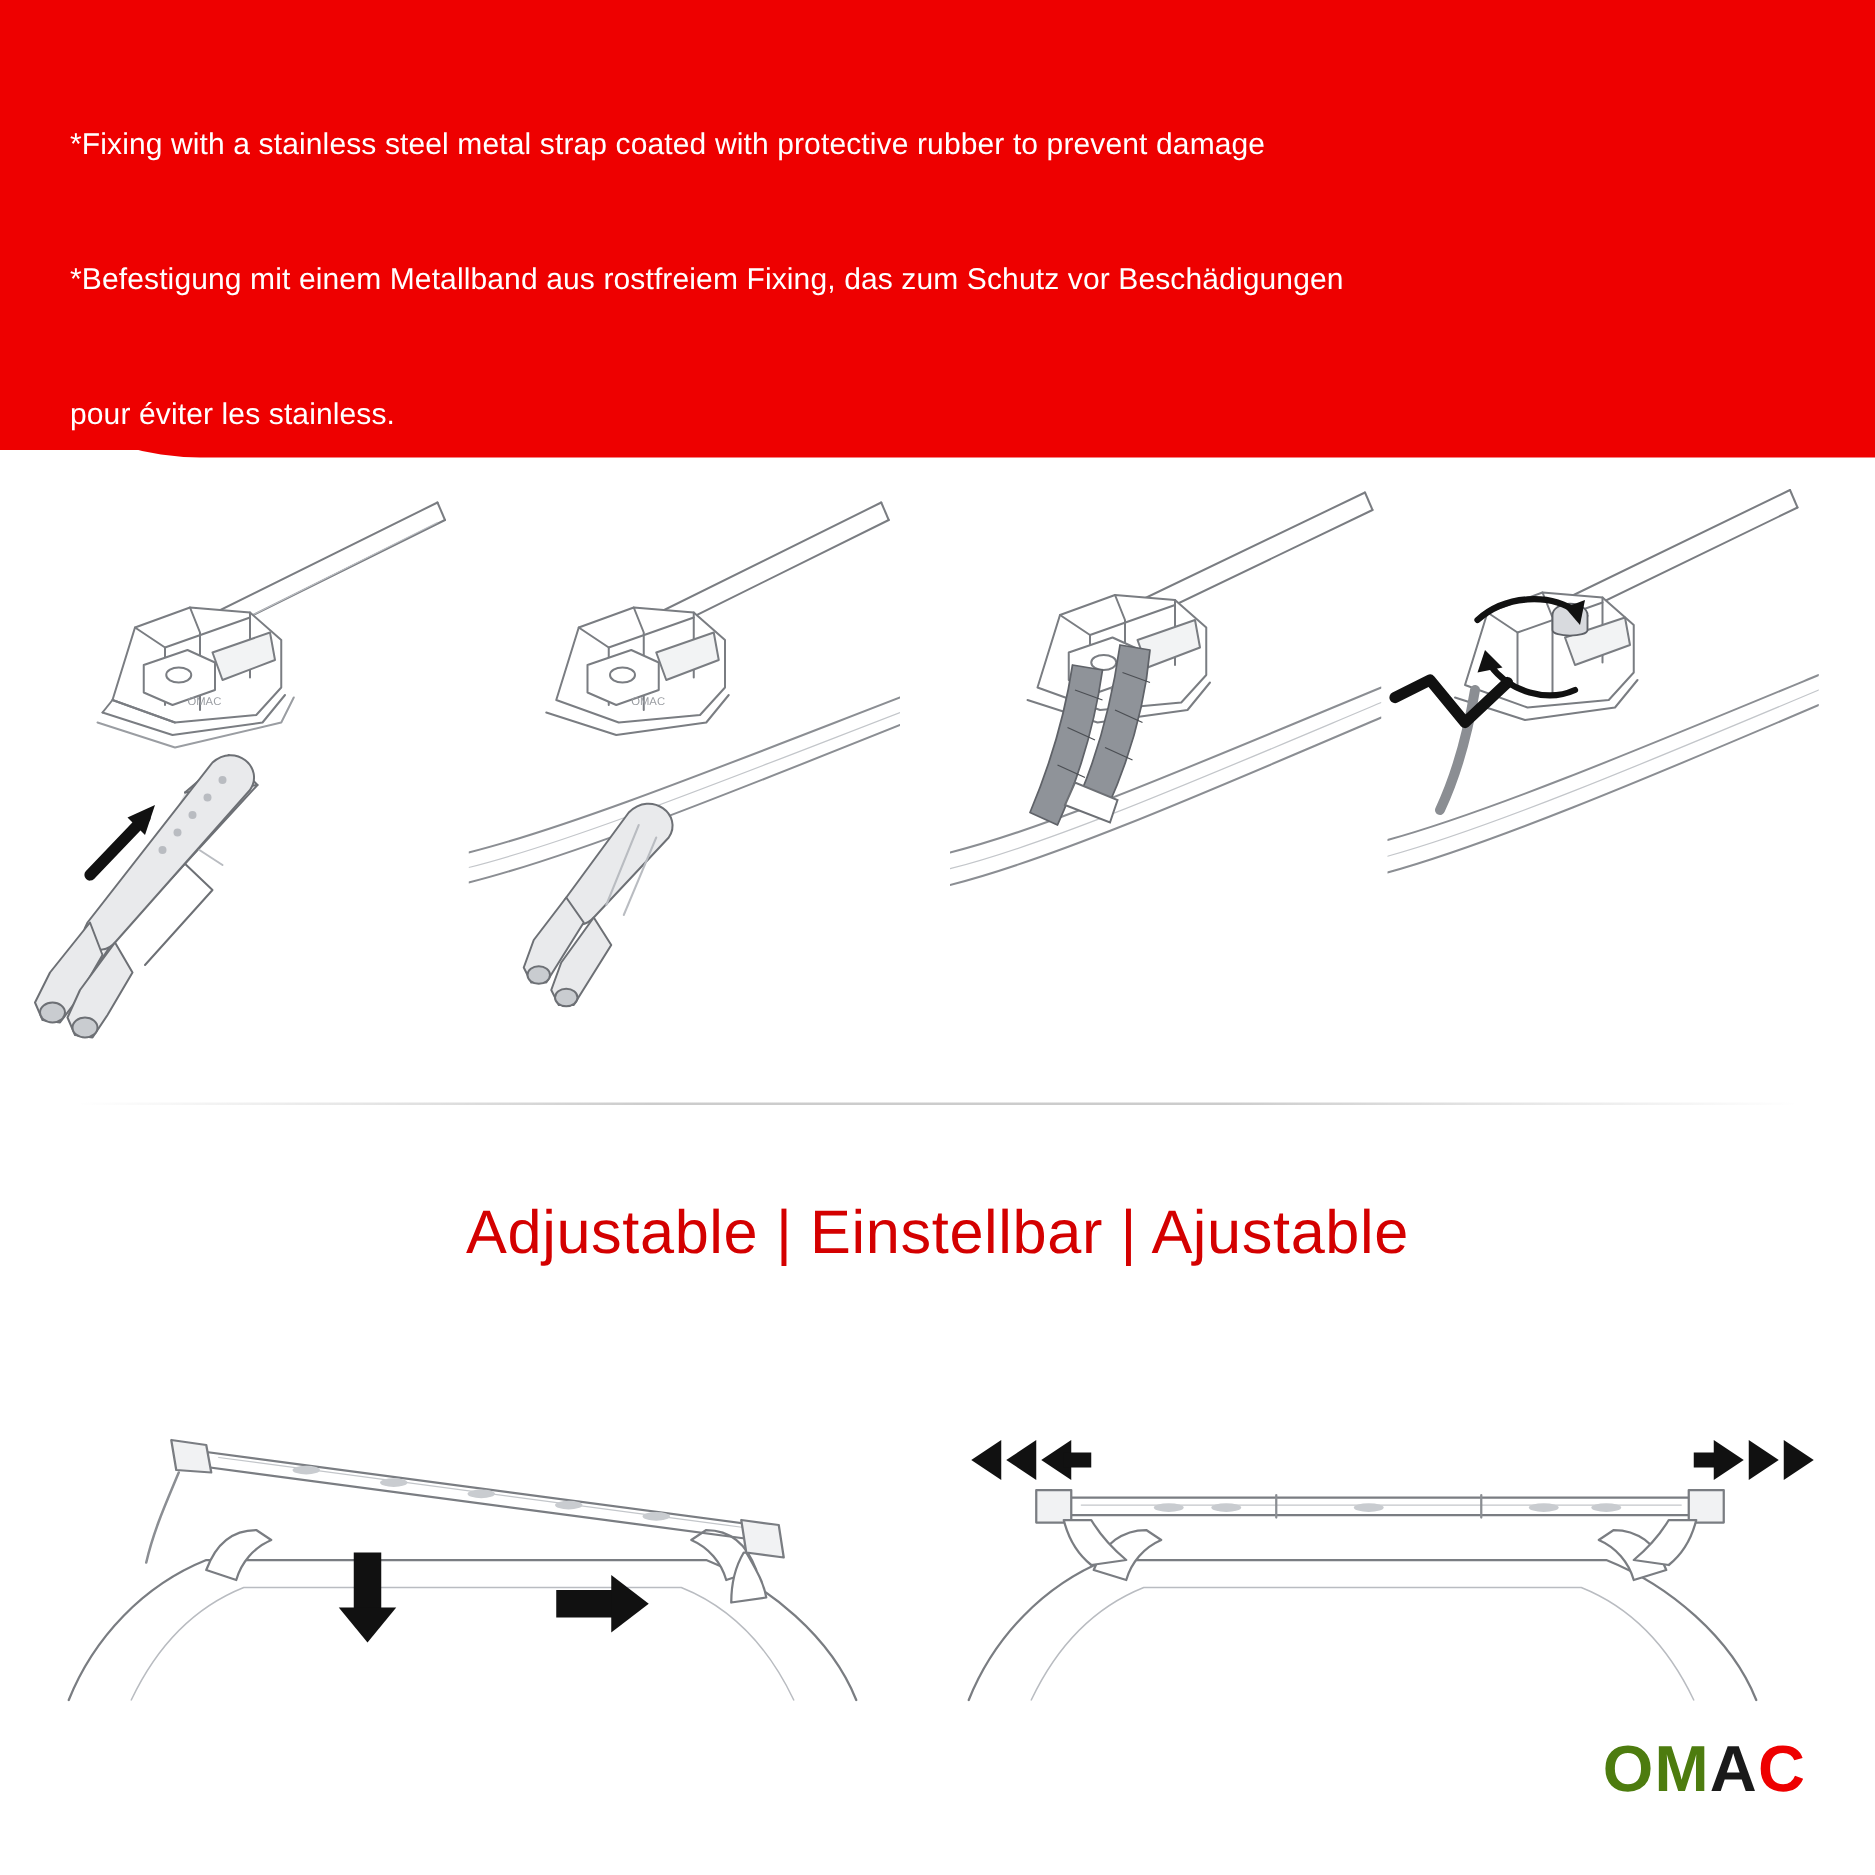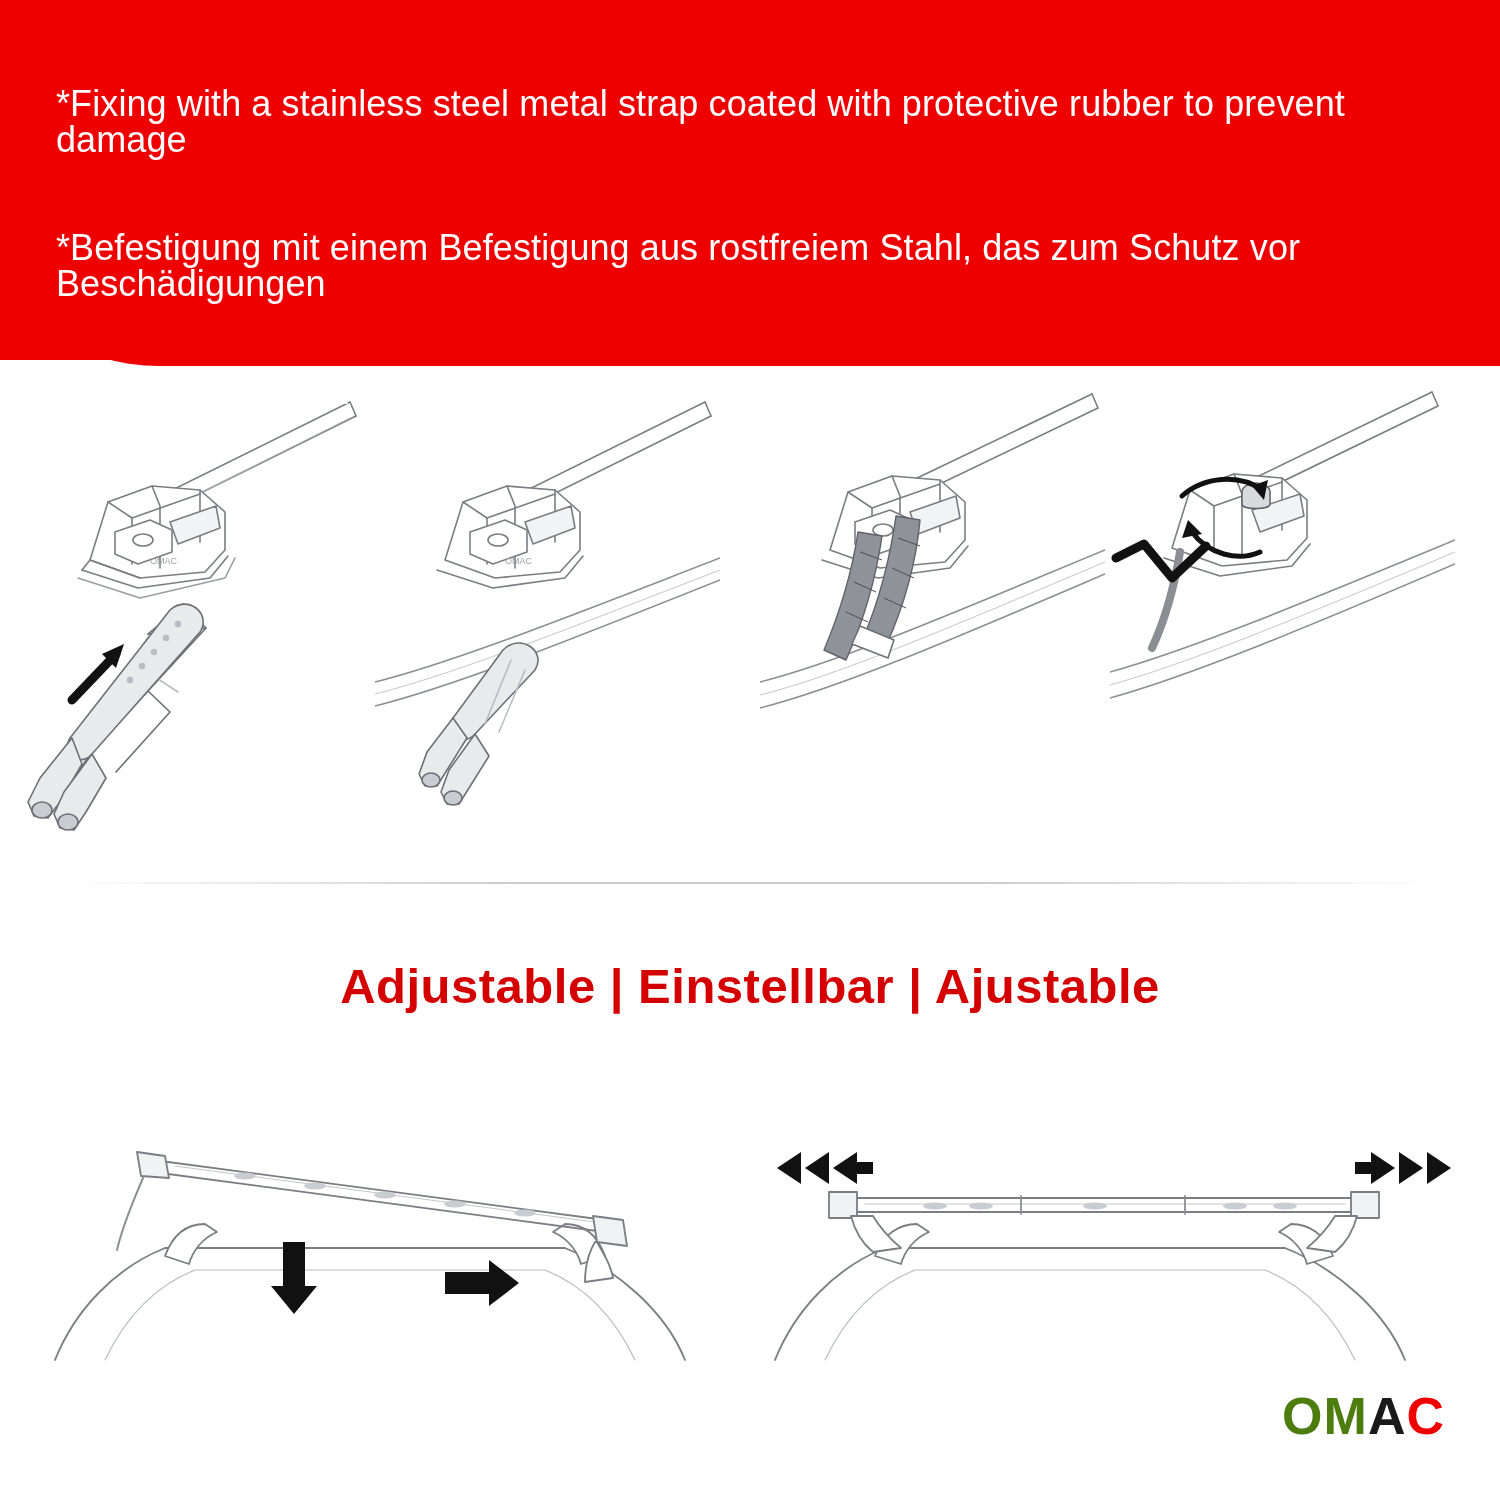--- a/index.html
+++ b/index.html
@@ -16,23 +16,23 @@
     background:#ee0000;
     border-bottom-right-radius:0;
   }
   
   .banner-curve{
     position:absolute;left:0;top:236px;width:1500px;height:130px;
     background:#ee0000;
     border-bottom-left-radius:160px 120px;
   }
   .banner-text{
-    position:absolute;left:56px;top:14px;width:1400px;
+    position:absolute;left:56px;top:26px;width:1400px;
     color:#ffffff;
-    font-size:36px;
+    font-size:24px;
     line-height:36px;
     letter-spacing:0.1px;
     white-space:pre-wrap;
     z-index:5;
   }
   .banner-text .ln{display:block;}
   
   .steps{
     position:absolute;left:0;top:382px;width:1500px;height:500px;
   }
@@ -48,21 +48,21 @@
   .sep{
     position:absolute;left:60px;top:882px;width:1380px;height:2px;
     background:linear-gradient(to right,rgba(0,0,0,0),rgba(0,0,0,0.20),rgba(0,0,0,0.20),rgba(0,0,0,0));
   }
   
   .adj-title{
     position:absolute;left:0;top:958px;width:1500px;
     text-align:center;
     color:#d40000;
     font-size:49px;
-    font-weight:bold;
+    font-weight:normal;
     letter-spacing:0.5px;
   }
   
   .bottom-figs{
     position:absolute;left:0;top:1060px;width:1500px;height:320px;
   }
   .fig{position:absolute;top:0;height:320px;}
   .fig svg{display:block;width:100%;height:100%;}
   .fig-left{left:45px;width:700px;}
   .fig-right{left:765px;width:700px;}
@@ -78,21 +78,21 @@
   .logo .c{color:#ee0000;}
 </style>
 </head>
 <body>
 
 <div class="banner"></div>
 <div class="banner-curve"></div>
 
 <div class="banner-text">
   <span class="ln">*Fixing with a stainless steel metal strap coated with protective rubber to prevent damage</span>
-  <span class="ln">*Befestigung mit einem Befestigung aus rostfreiem Stahl, das zum Schutz vor Beschädigungen</span>
+  <span class="ln">*Befestigung mit einem Metallband aus rostfreiem Fixing, das zum Schutz vor Beschädigungen</span>
   <span class="ln">pour éviter les stainless.</span>
 </div>
 
 <div class="steps">
 
   <div class="step step-1">
     <svg viewBox="0 0 345 500" xmlns="http://www.w3.org/2000/svg">
       <g fill="none" stroke="#7a7d82" stroke-width="1.6" stroke-linejoin="round" stroke-linecap="round">
 
         <path d="M128 120 L330 20"></path>

